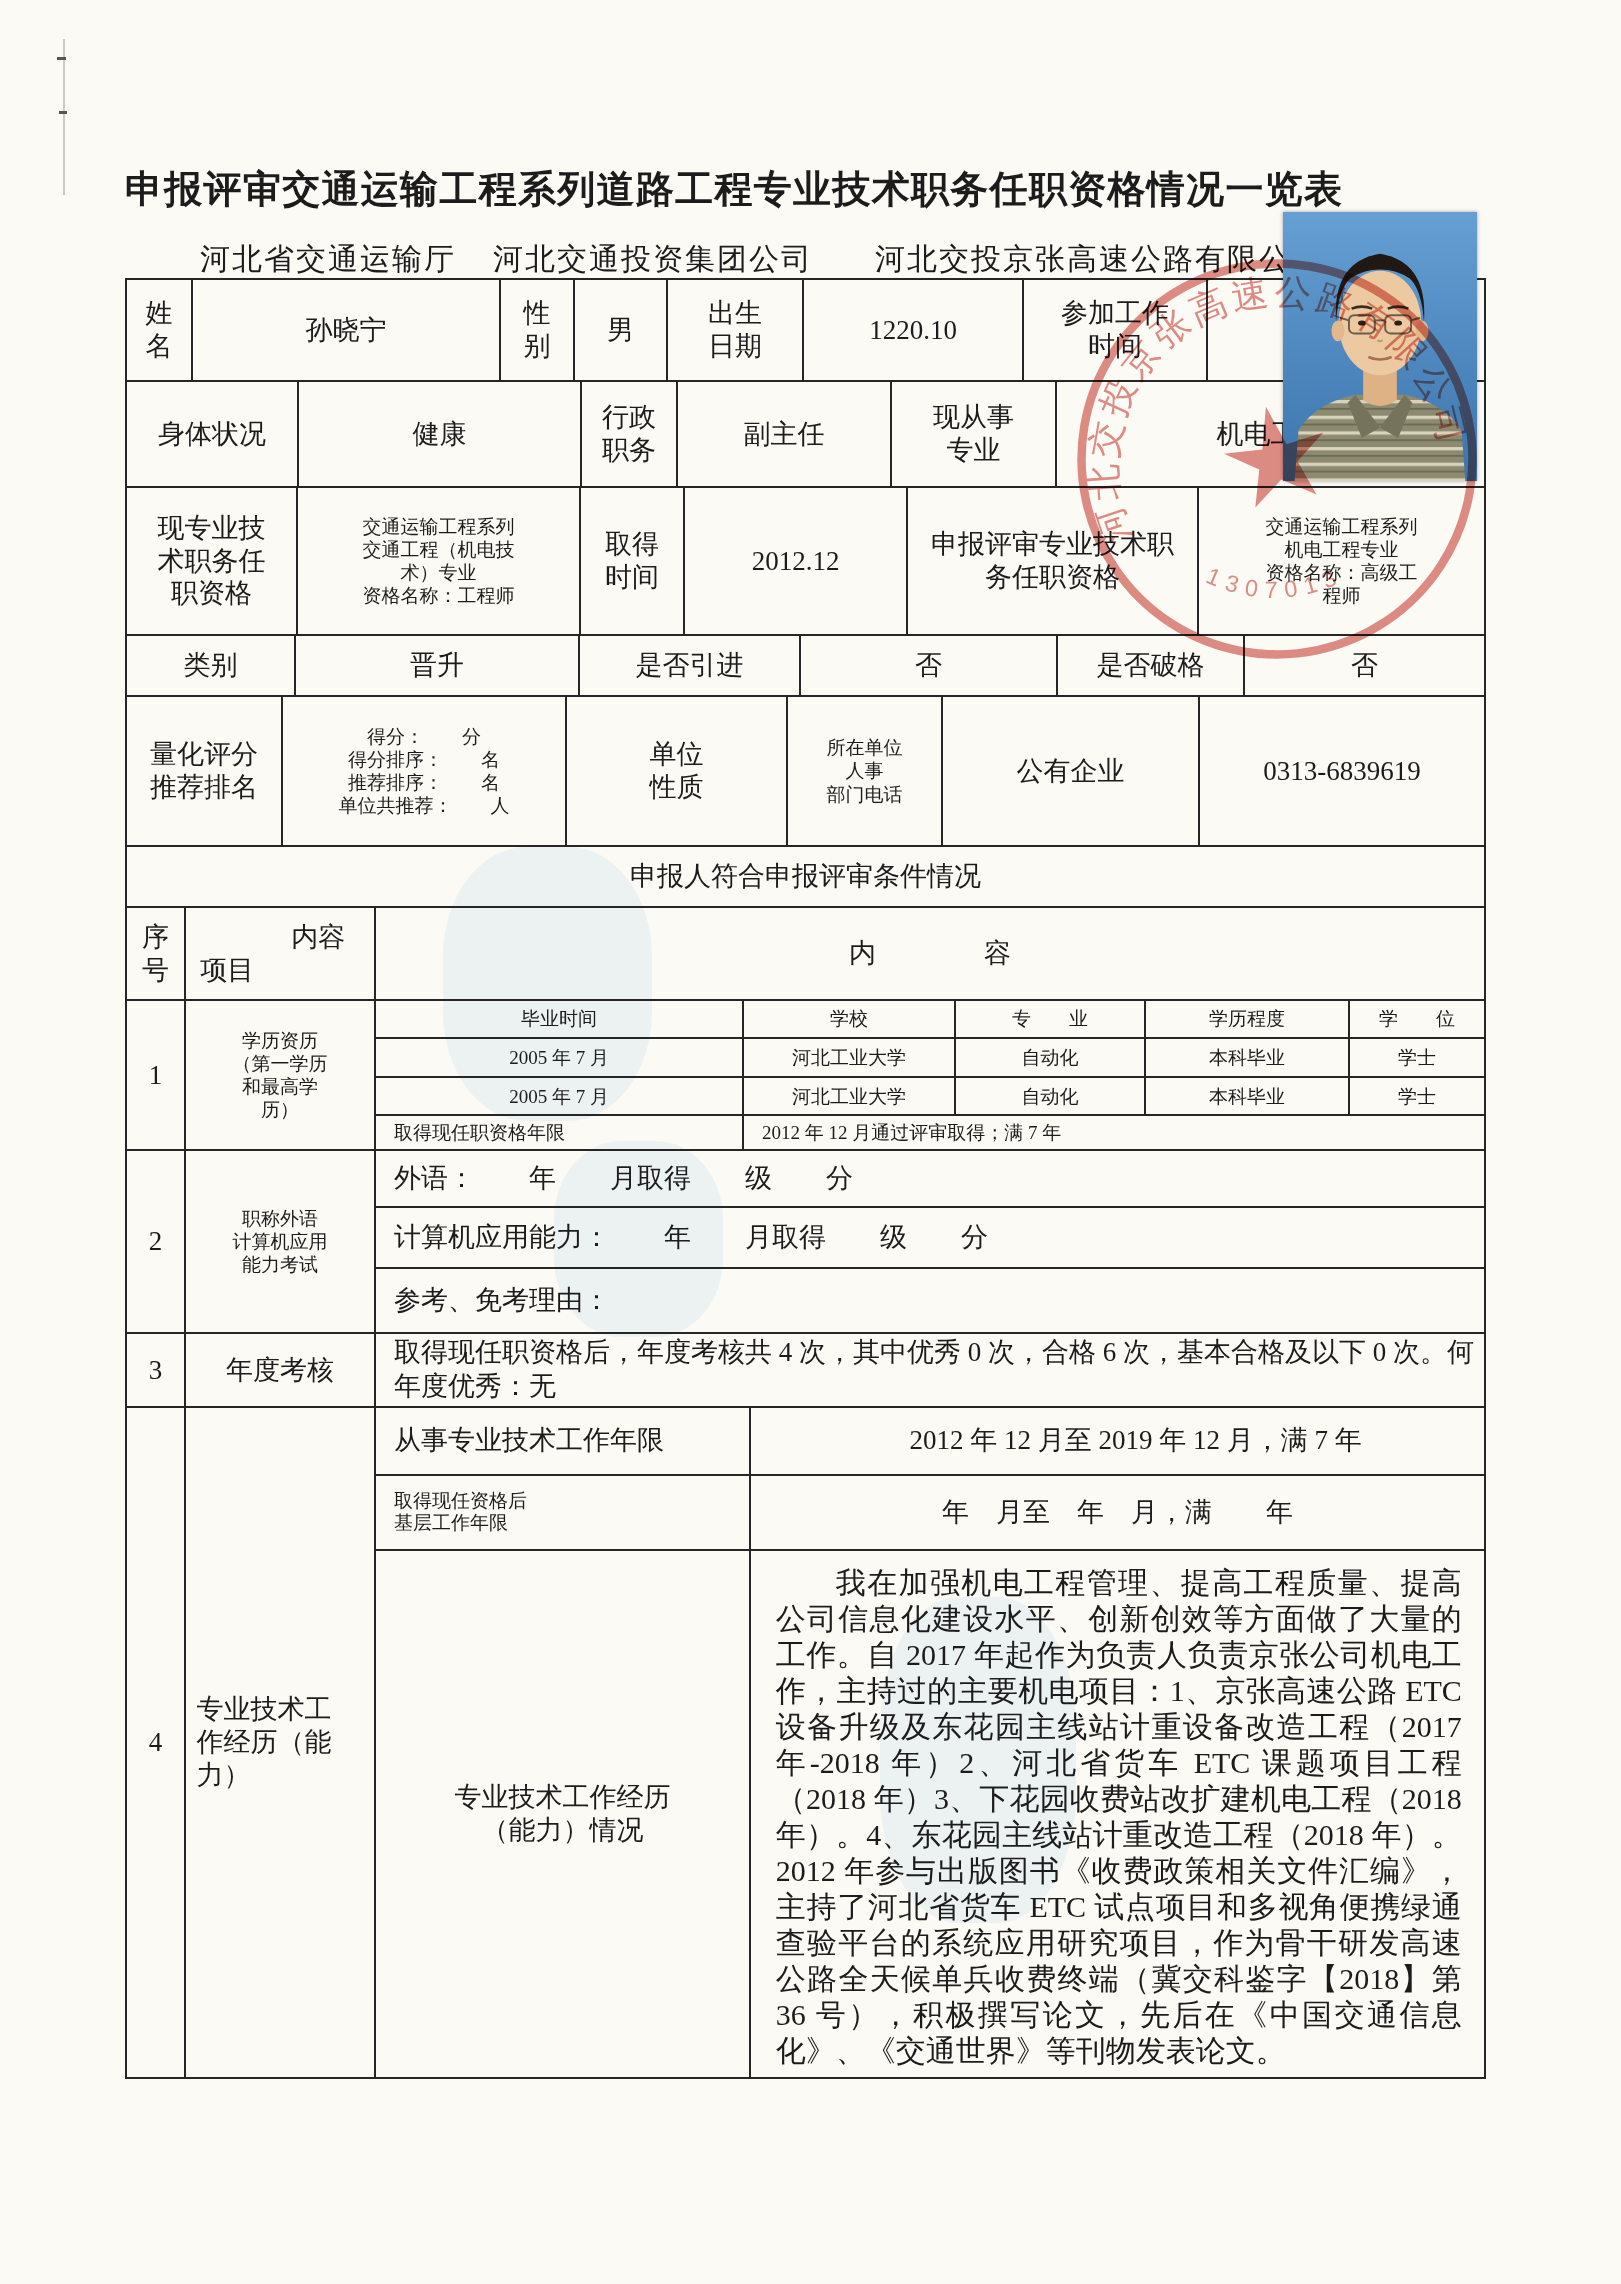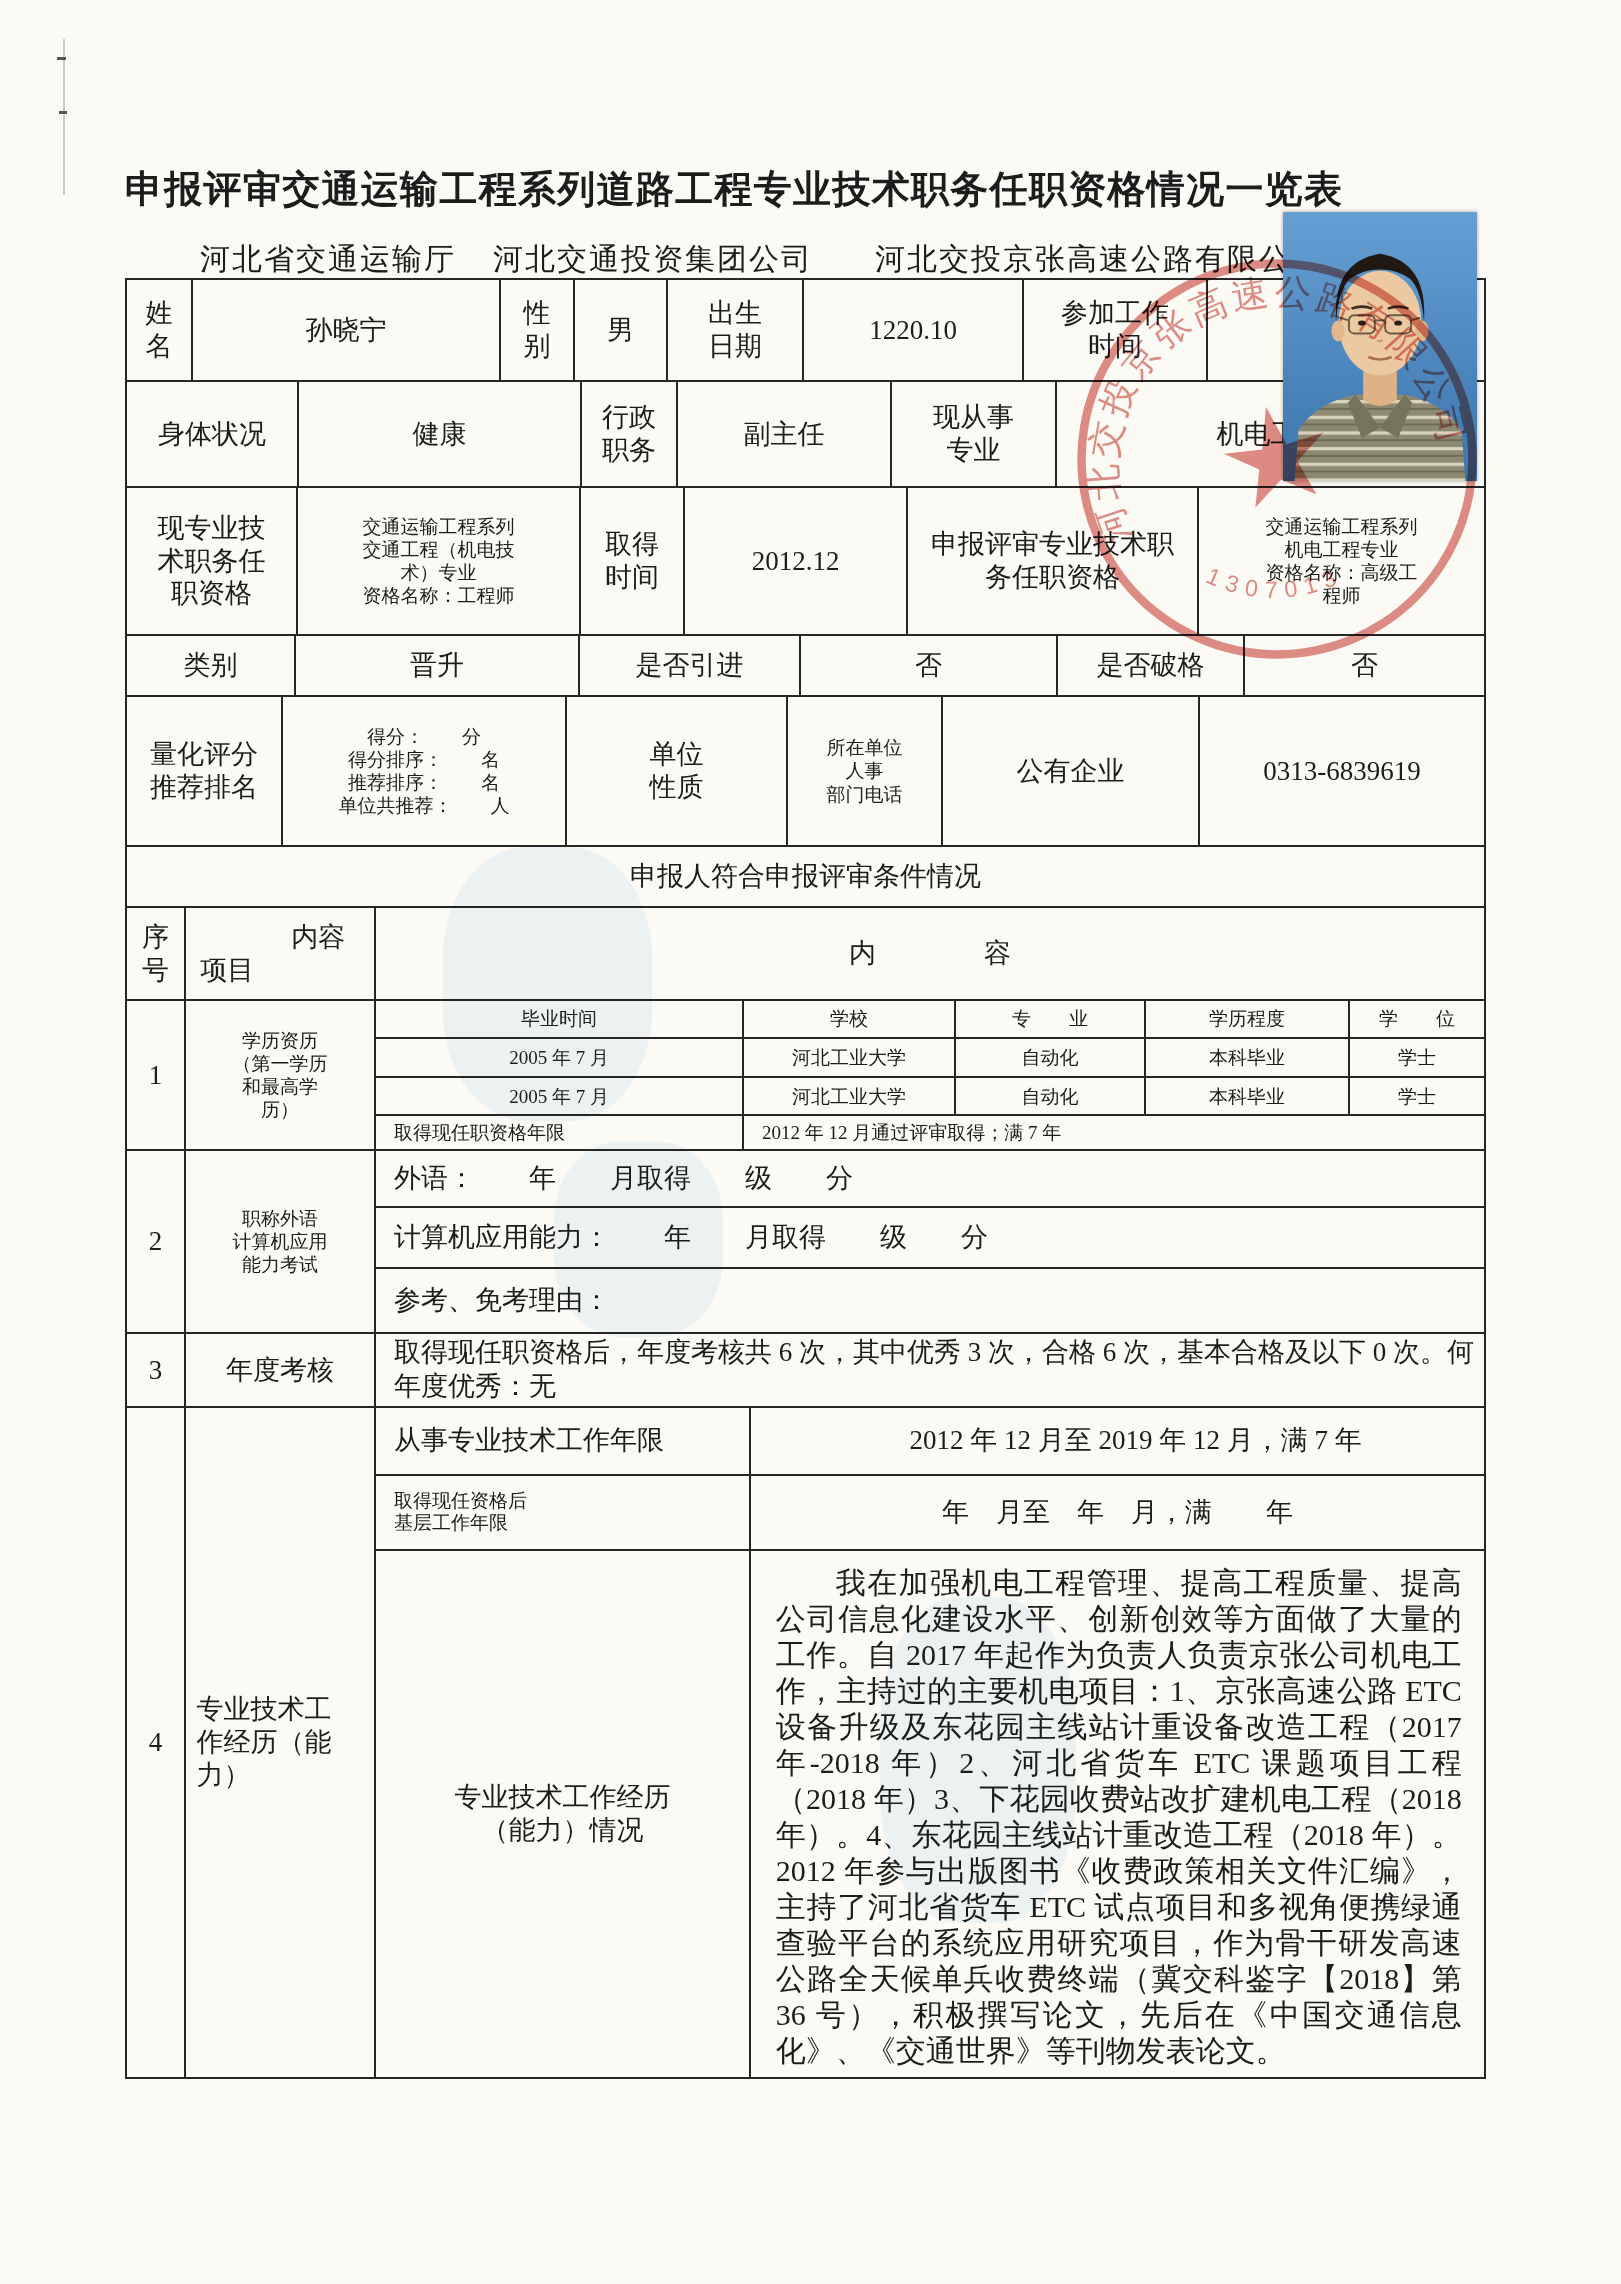--- a/index.html
+++ b/index.html
@@ -199,21 +199,21 @@
         </div>
         <div class="srow" style="height:65px;">
           <div class="c fill end left">参考、免考理由：</div>
         </div>
       </div>
     </div>
 
     <div class="row" style="height:74px;">
       <div class="c" style="width:59px;">3</div>
       <div class="c" style="width:190px;">年度考核</div>
-      <div class="c fill end left" style="line-height:1.25;">取得现任职资格后，年度考核共 6 次，其中优秀 3 次，合格 6 次，基本合格及以下 0 次。何年度优秀：无</div>
+      <div class="c fill end left" style="line-height:1.25;">取得现任职资格后，年度考核共 4 次，其中优秀 0 次，合格 6 次，基本合格及以下 0 次。何年度优秀：无</div>
     </div>
 
     <div class="row" style="height:671px;">
       <div class="c" style="width:59px;">4</div>
       <div class="c left" style="width:190px;padding-left:10.4px;">专业技术工
 作经历（能
 力）</div>
       <div class="grp">
         <div class="srow first" style="height:66px;gap:36px;">
           <div class="c left" style="width:375px;">从事专业技术工作年限</div>

